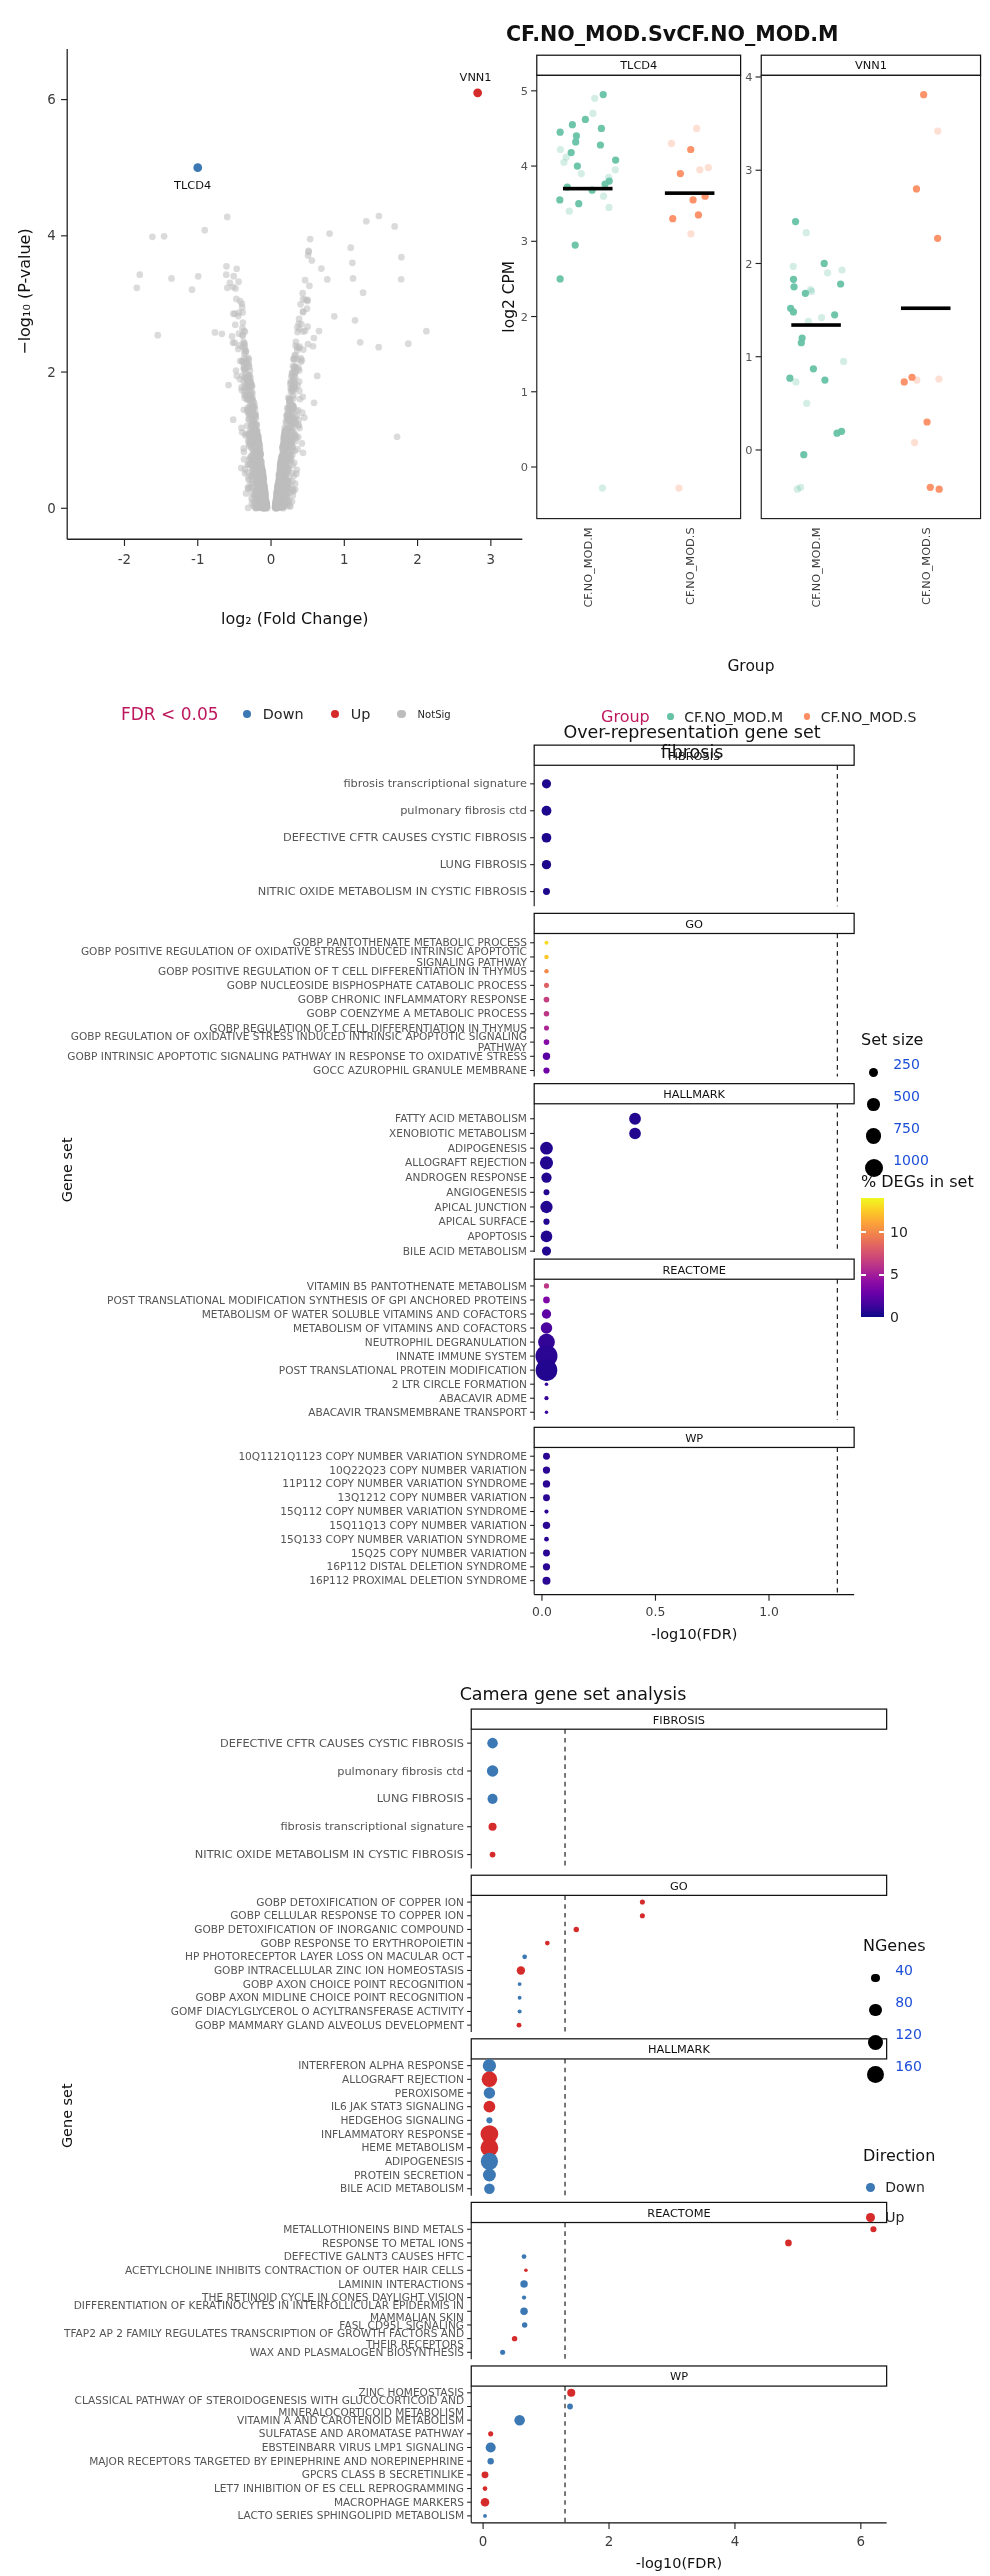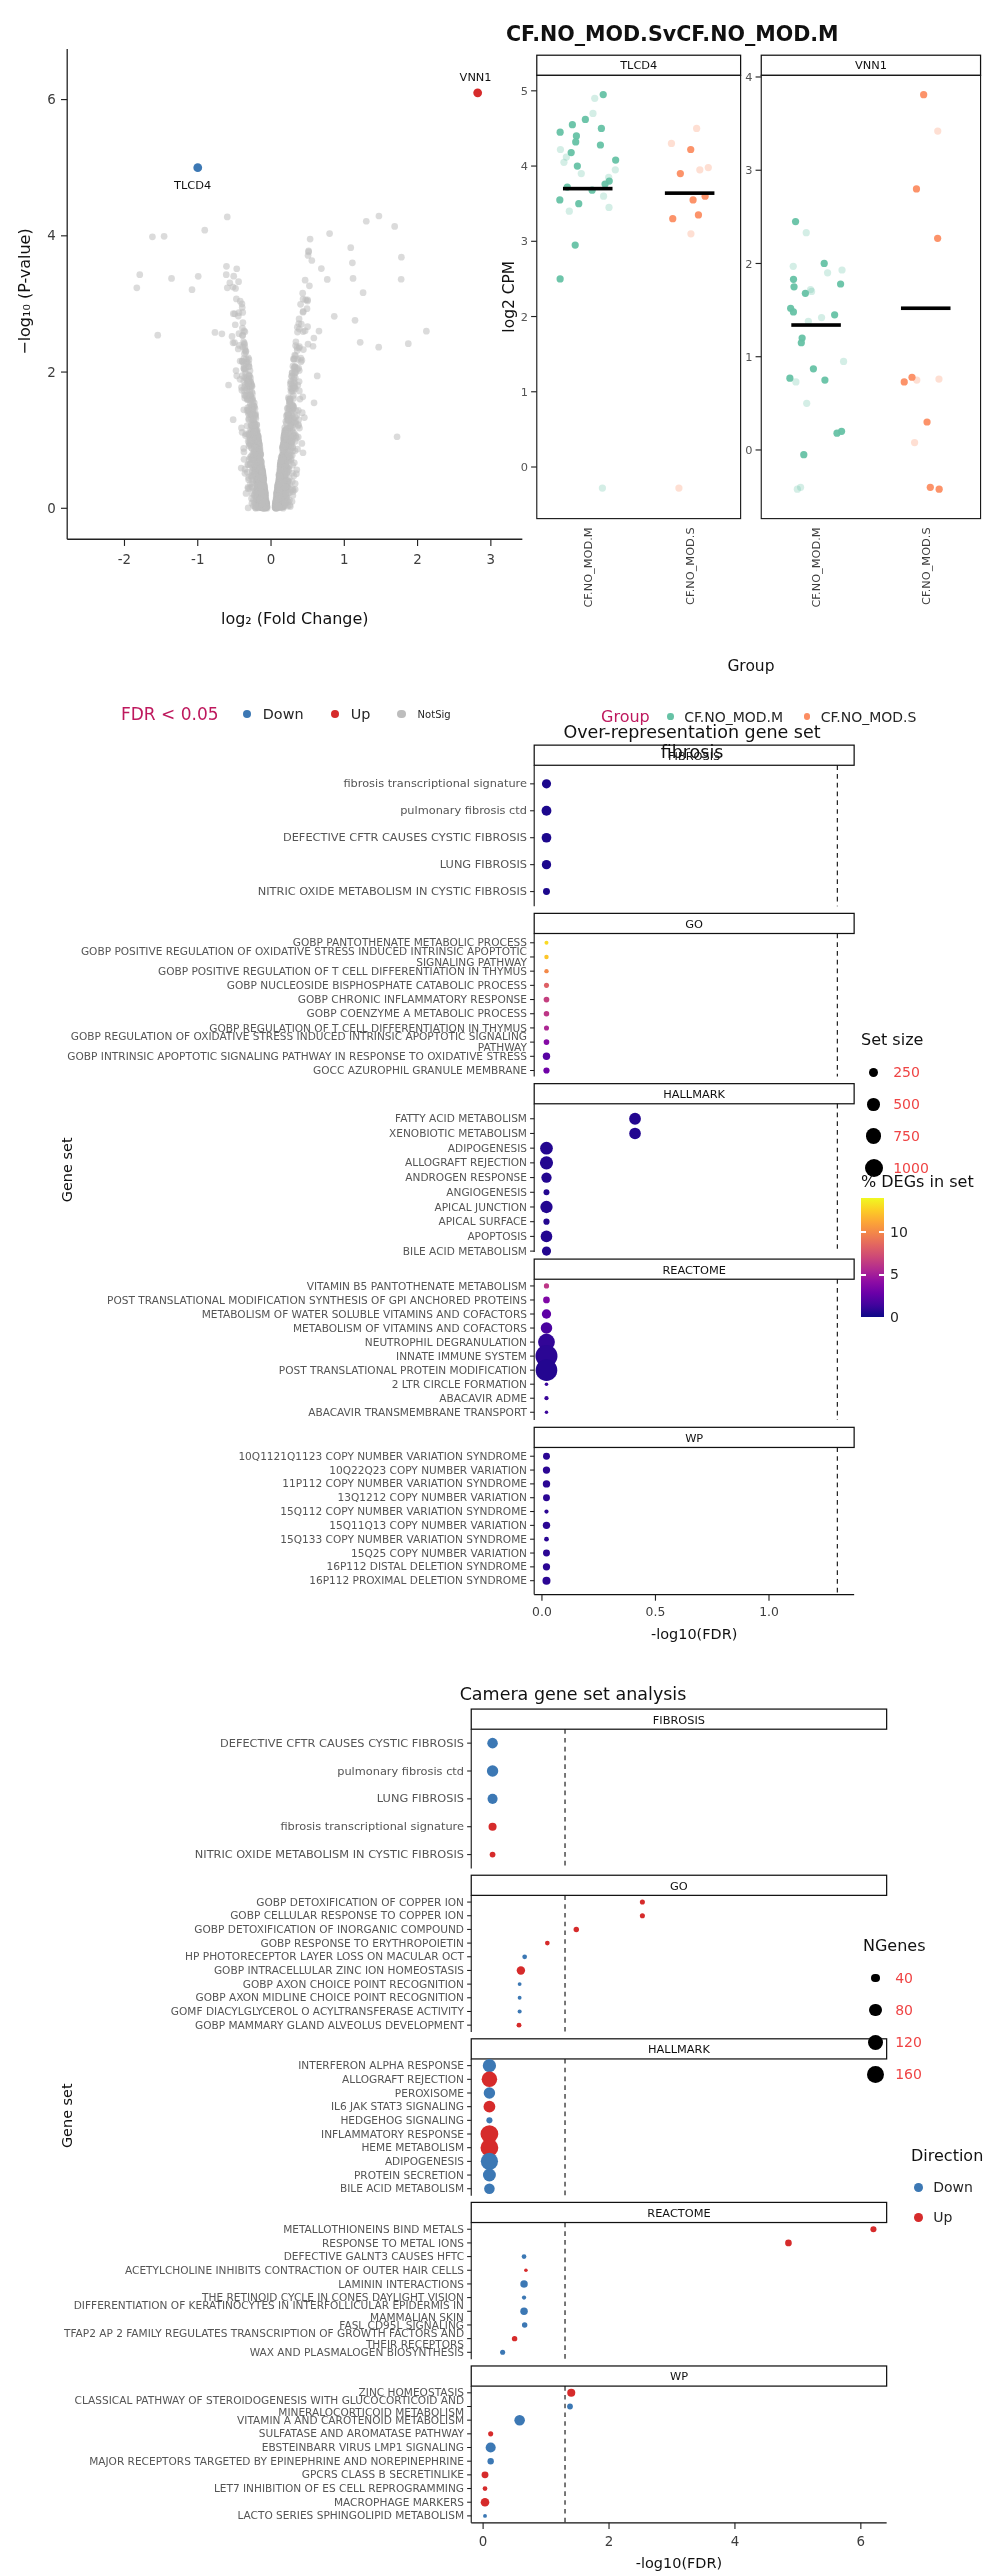--- a/index.html
+++ b/index.html
@@ -6,21 +6,21 @@
   #root{position:relative;width:991px;height:2576px;background:#fff;
         font-family:"DejaVu Sans","Liberation Sans",sans-serif;overflow:hidden;}
   #canvas{position:absolute;left:0;top:0;}
   .ov{position:absolute;}
   .ttl-strip{font-size:20.6px;color:#111;text-align:center;font-weight:bold;}
   .ttl-sec{font-size:17.5px;color:#111;text-align:center;}
   .legend-row{display:flex;align-items:center;}
   .lg-t{color:#be185d;}
   .li{display:flex;align-items:center;color:#262626;}
   .dot{display:inline-block;border-radius:50%;flex:0 0 auto;}
-  .sz-item{display:flex;align-items:center;height:32px;color:#ef4444;font-size:14px;}
+  .sz-item{display:flex;height:32px;color:#1d4ed8;font-size:14px;}
   .sz-dotwrap{width:25px;display:flex;justify-content:center;align-items:center;margin-right:7.2px;}
   .lg-title{font-size:16px;color:#111;margin-bottom:7.2px;}
   #cbar{position:relative;width:23px;height:119px;border:0;}
   .cbar-tick{position:absolute;left:29px;font-size:14px;color:#262626;transform:translateY(-50%);}
   .cbar-mark{position:absolute;width:4.6px;height:1.5px;background:#fff;}
   .dir-item{display:flex;align-items:center;height:30px;color:#262626;font-size:14px;}
 </style>
 </head>
 <body>
 <div id="root">
@@ -2239,21 +2239,21 @@
     <span>120</span>
       </div>
   <div class="sz-item">
     <span class="sz-dotwrap">
           <i class="dot" style="width: 17px; height: 17px; background: rgb(0, 0, 0);"></i>
         </span>
     <span>160</span>
       </div>
 </div>
 
-<div class="ov" style="left:911px;top:2146px;text-align:center;">
+<div class="ov" style="left:863px;top:2146px;text-align:center;">
   <div class="lg-title">Direction</div>
   <div class="dir-item">
     <i class="dot" id="dir-0" style="margin: 0px 10.3px 0px 3.1px; width: 8.8px; height: 8.8px; background: rgb(60, 120, 180);"></i>
     <span>Down</span>
       </div>
   <div class="dir-item">
     <i class="dot" id="dir-1" style="margin: 0px 10.3px 0px 3.1px; width: 8.8px; height: 8.8px; background: rgb(214, 43, 43);"></i>
     <span>Up</span>
       </div>
 </div>

